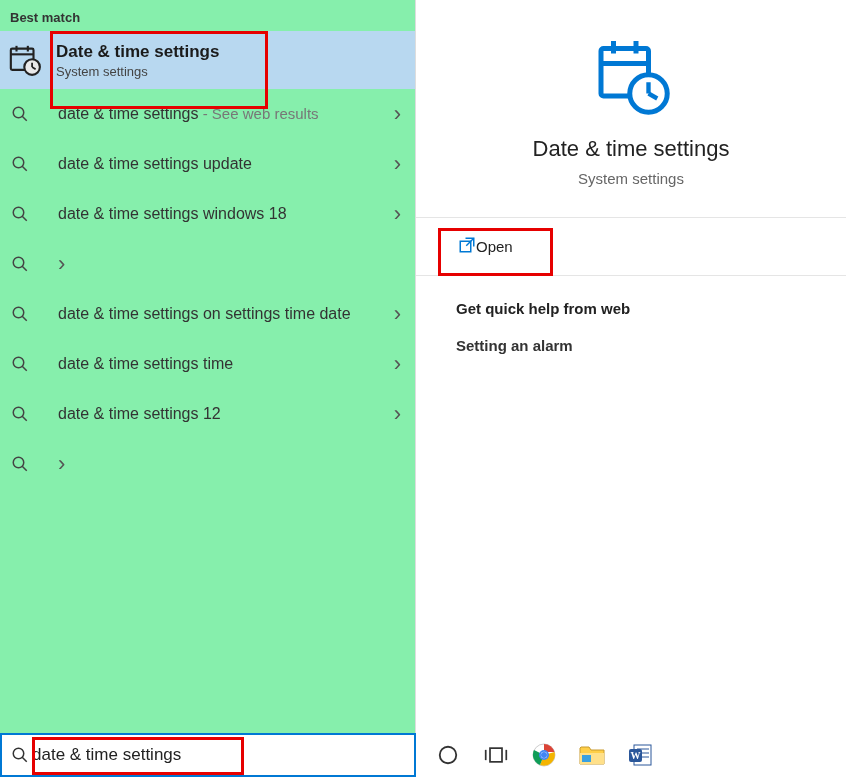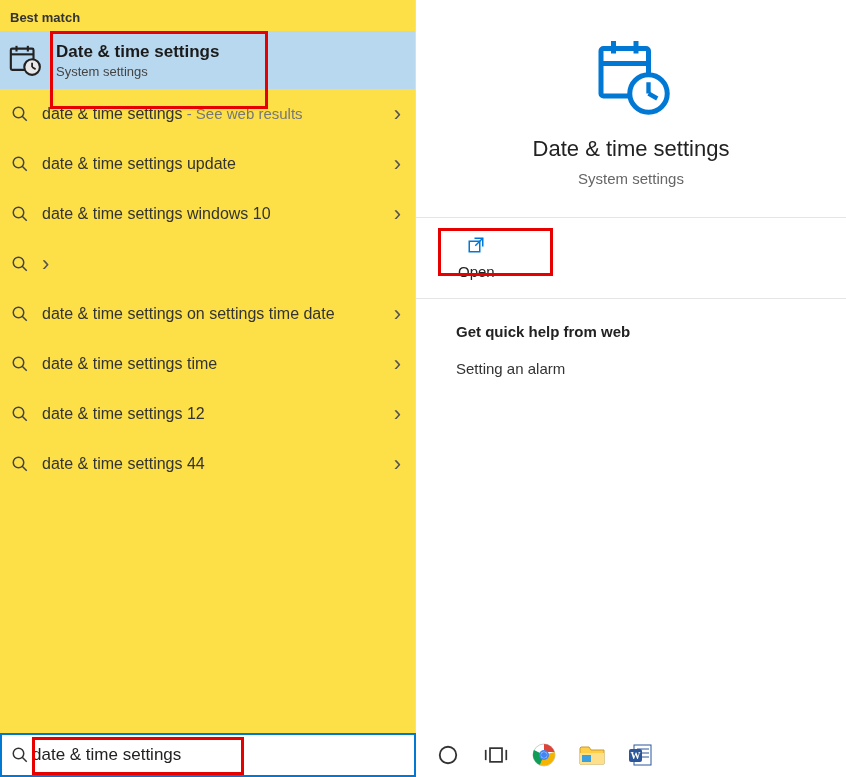--- a/index.html
+++ b/index.html
@@ -12,21 +12,21 @@
       background: #fff;
       overflow: hidden;
     }
     .main-area {
       flex: 1;
       display: flex;
       min-height: 0;
     }
     .left-panel {
       width: 416px;
-      background: #fde047;
+      background: #86efac;
       display: flex;
       flex-direction: column;
       border-right: 1px solid #ddd;
     }
     .right-panel {
       flex: 1;
       background: #fff;
       display: flex;
       flex-direction: column;
     }
@@ -64,21 +64,21 @@
     }
     .highlight-bm {
       position: absolute;
       border: 3px solid #e60000;
       pointer-events: none;
     }
     .web-list { display: flex; flex-direction: column; }
     .web-item {
       display: flex;
       align-items: center;
-      gap: 12px;
+      gap: 28px;
       padding: 12px 14px 12px 10px;
       font-size: 16px;
       color: #333;
       cursor: pointer;
     }
     .web-item .text { flex: 1; }
     .web-item .text .bold { font-weight: 400; }
     .web-item .sub { color: #777; font-size: 15px; }
     .chevron {
       font-size: 16px;
@@ -110,27 +110,26 @@
       color: #666;
     }
     .action-row {
       border-bottom: 1px solid #e5e5e5;
       padding: 0;
       position: relative;
     }
     .open-btn {
       display: inline-flex;
       align-items: center;
-      gap: 6px;
+      gap: 0;
       padding: 18px 28px 18px 28px;
       font-size: 15px;
       color: #222;
       cursor: pointer;
       margin-left: 14px;
-      flex-direction: column;
     }
     .open-highlight {
       position: absolute;
       border: 3px solid #e60000;
       left: 22px;
       top: 10px;
       width: 115px;
       height: 48px;
       pointer-events: none;
     }
@@ -140,20 +139,21 @@
     .help-title {
       font-size: 15px;
       font-weight: 600;
       color: #222;
       margin-bottom: 20px;
     }
     .help-link {
       font-size: 15px;
       color: #333;
       cursor: pointer;
+      font-weight: bold;
     }
     
     .taskbar {
       height: 44px;
       display: flex;
       background: #fff;
     }
     .search-box {
       width: 416px;
       background: #fff;
@@ -247,21 +247,21 @@
           <span class="text"><span>date &amp; time settings </span><span class="bold">update</span></span>
           <span class="chevron" style="font-size: 22px; font-weight: 300;">›</span>
         </div>
         <div class="web-item">
           <span class="search-icon-sm">
             <svg width="18" height="18" viewBox="0 0 24 24">
               <circle cx="10" cy="10" r="7" fill="none" stroke="#444" stroke-width="2"></circle>
               <line x1="15" y1="15" x2="21" y2="21" stroke="#444" stroke-width="2"></line>
             </svg>
           </span>
-          <span class="text"><span>date &amp; time settings </span><span class="bold">windows 10</span></span>
+          <span class="text"><span>date &amp; time settings </span><span class="bold">windows 18</span></span>
           <span class="chevron" style="font-size: 22px; font-weight: 300;">›</span>
         </div>
         <div class="web-item">
           <span class="search-icon-sm">
             <svg width="18" height="18" viewBox="0 0 24 24">
               <circle cx="10" cy="10" r="7" fill="none" stroke="#444" stroke-width="2"></circle>
               <line x1="15" y1="15" x2="21" y2="21" stroke="#444" stroke-width="2"></line>
             </svg>
           </span>
           <span class="chevron" style="font-size: 22px; font-weight: 300;">›</span>
@@ -296,21 +296,20 @@
           <span class="text"><span>date &amp; time settings </span><span class="bold">12</span></span>
           <span class="chevron" style="font-size: 22px; font-weight: 300;">›</span>
         </div>
         <div class="web-item">
           <span class="search-icon-sm">
             <svg width="18" height="18" viewBox="0 0 24 24">
               <circle cx="10" cy="10" r="7" fill="none" stroke="#444" stroke-width="2"></circle>
               <line x1="15" y1="15" x2="21" y2="21" stroke="#444" stroke-width="2"></line>
             </svg>
           </span>
-          <span class="text"><span>date &amp; time settings </span><span class="bold">44</span></span>
           <span class="chevron" style="font-size: 22px; font-weight: 300;">›</span>
         </div>
       </div>
   </div>
 
   <div class="right-panel">
     <div class="preview-top">
       <div class="big-icon">
         <svg width="80" height="80" viewBox="0 0 64 64">
           <rect x="8" y="10" width="38" height="38" rx="2" fill="none" stroke="#0078d4" stroke-width="4"></rect>

